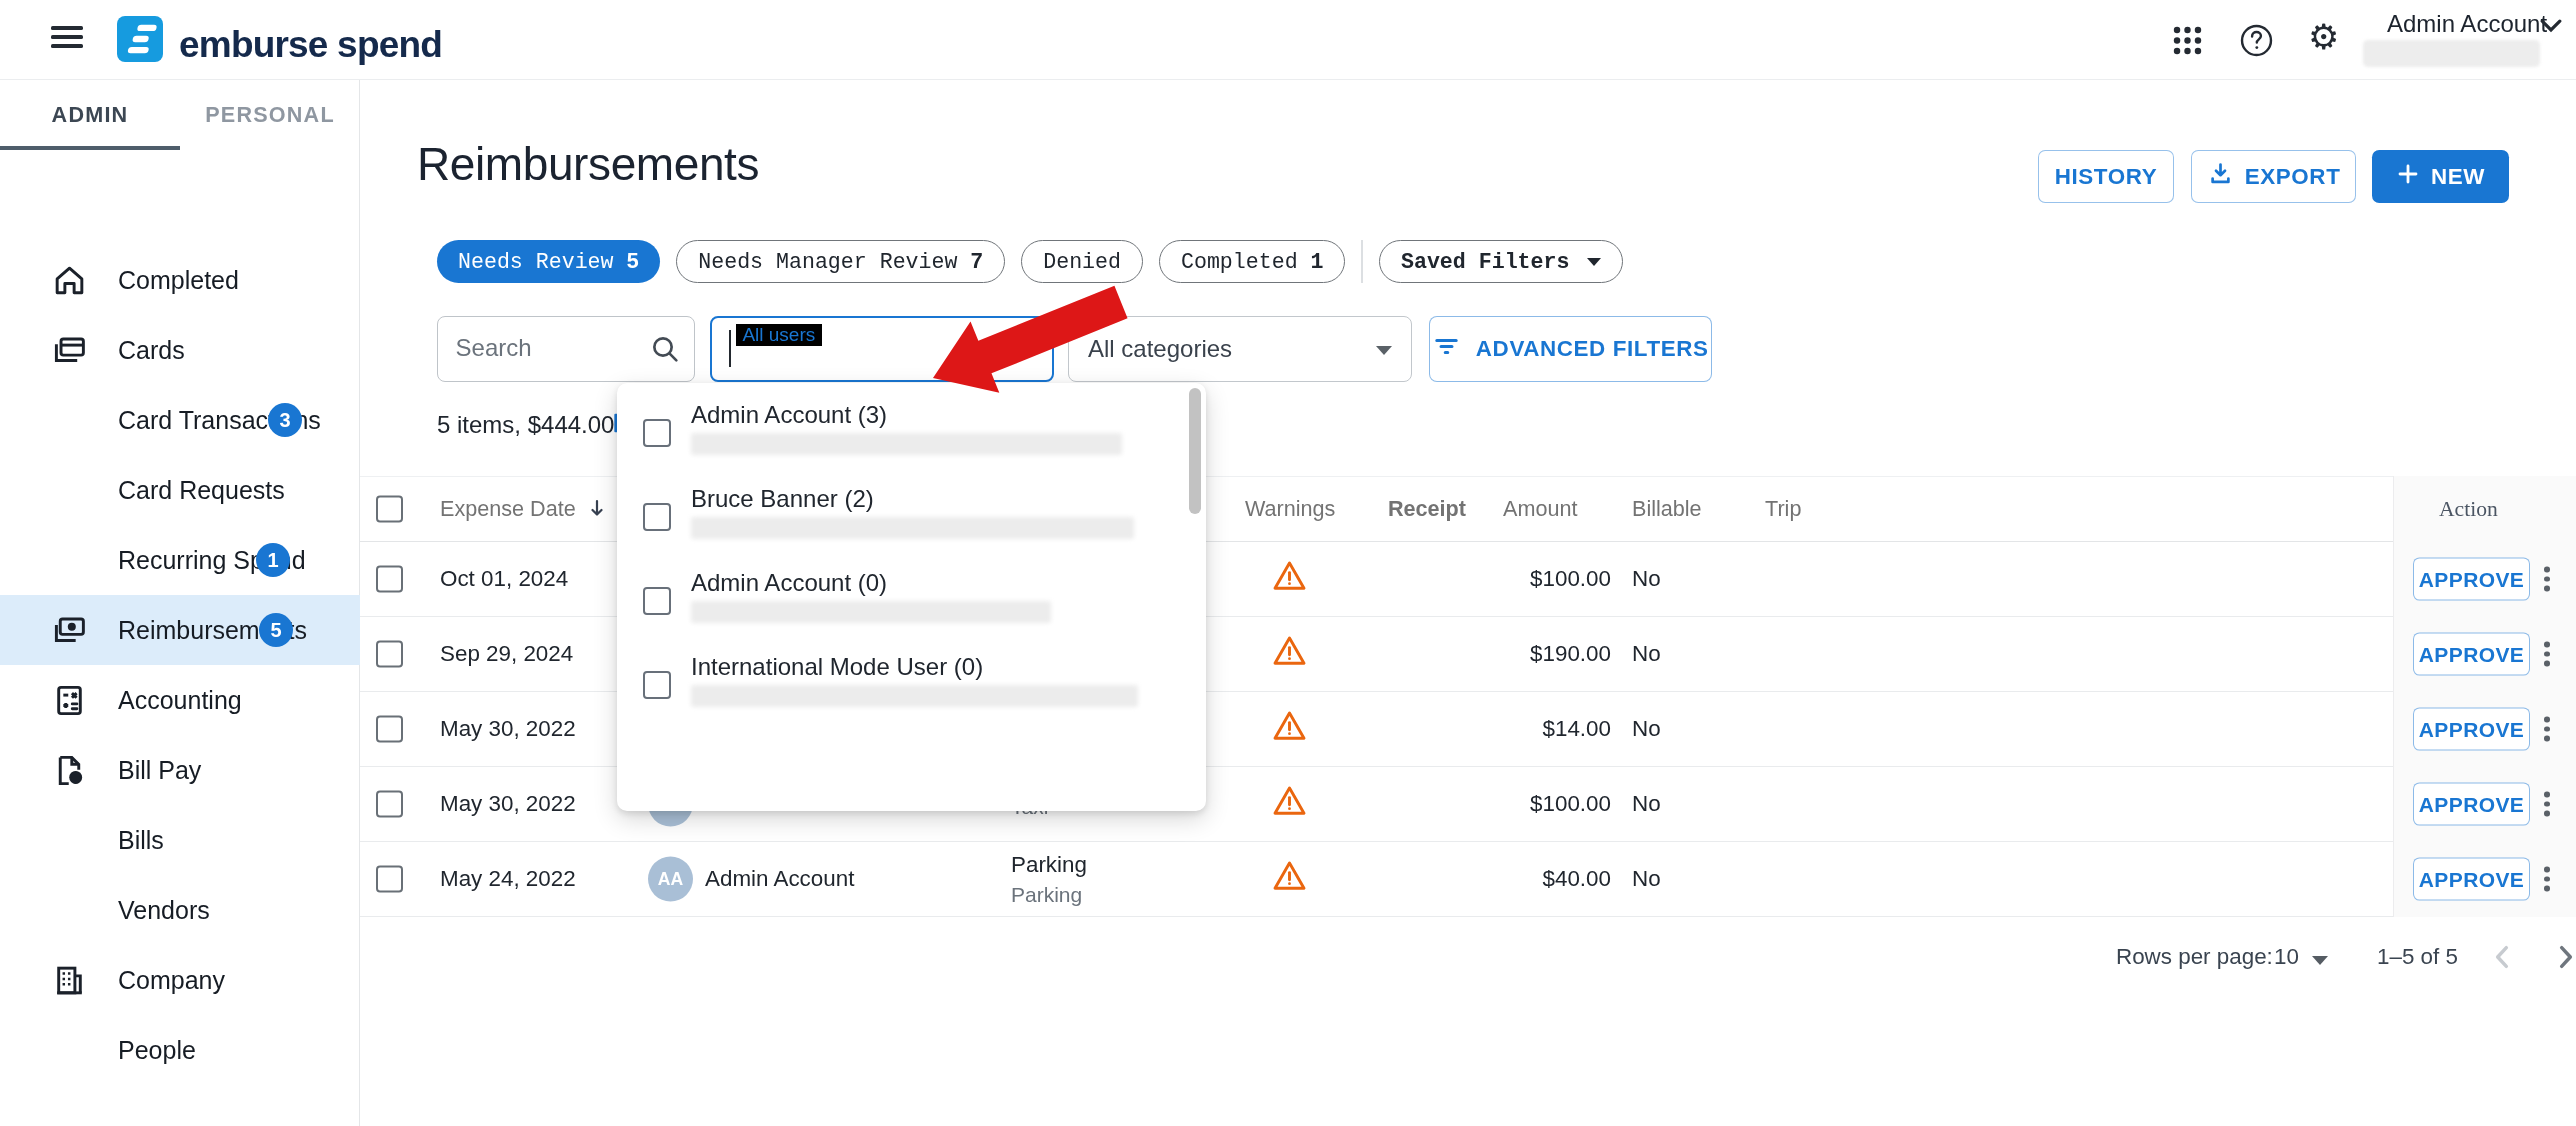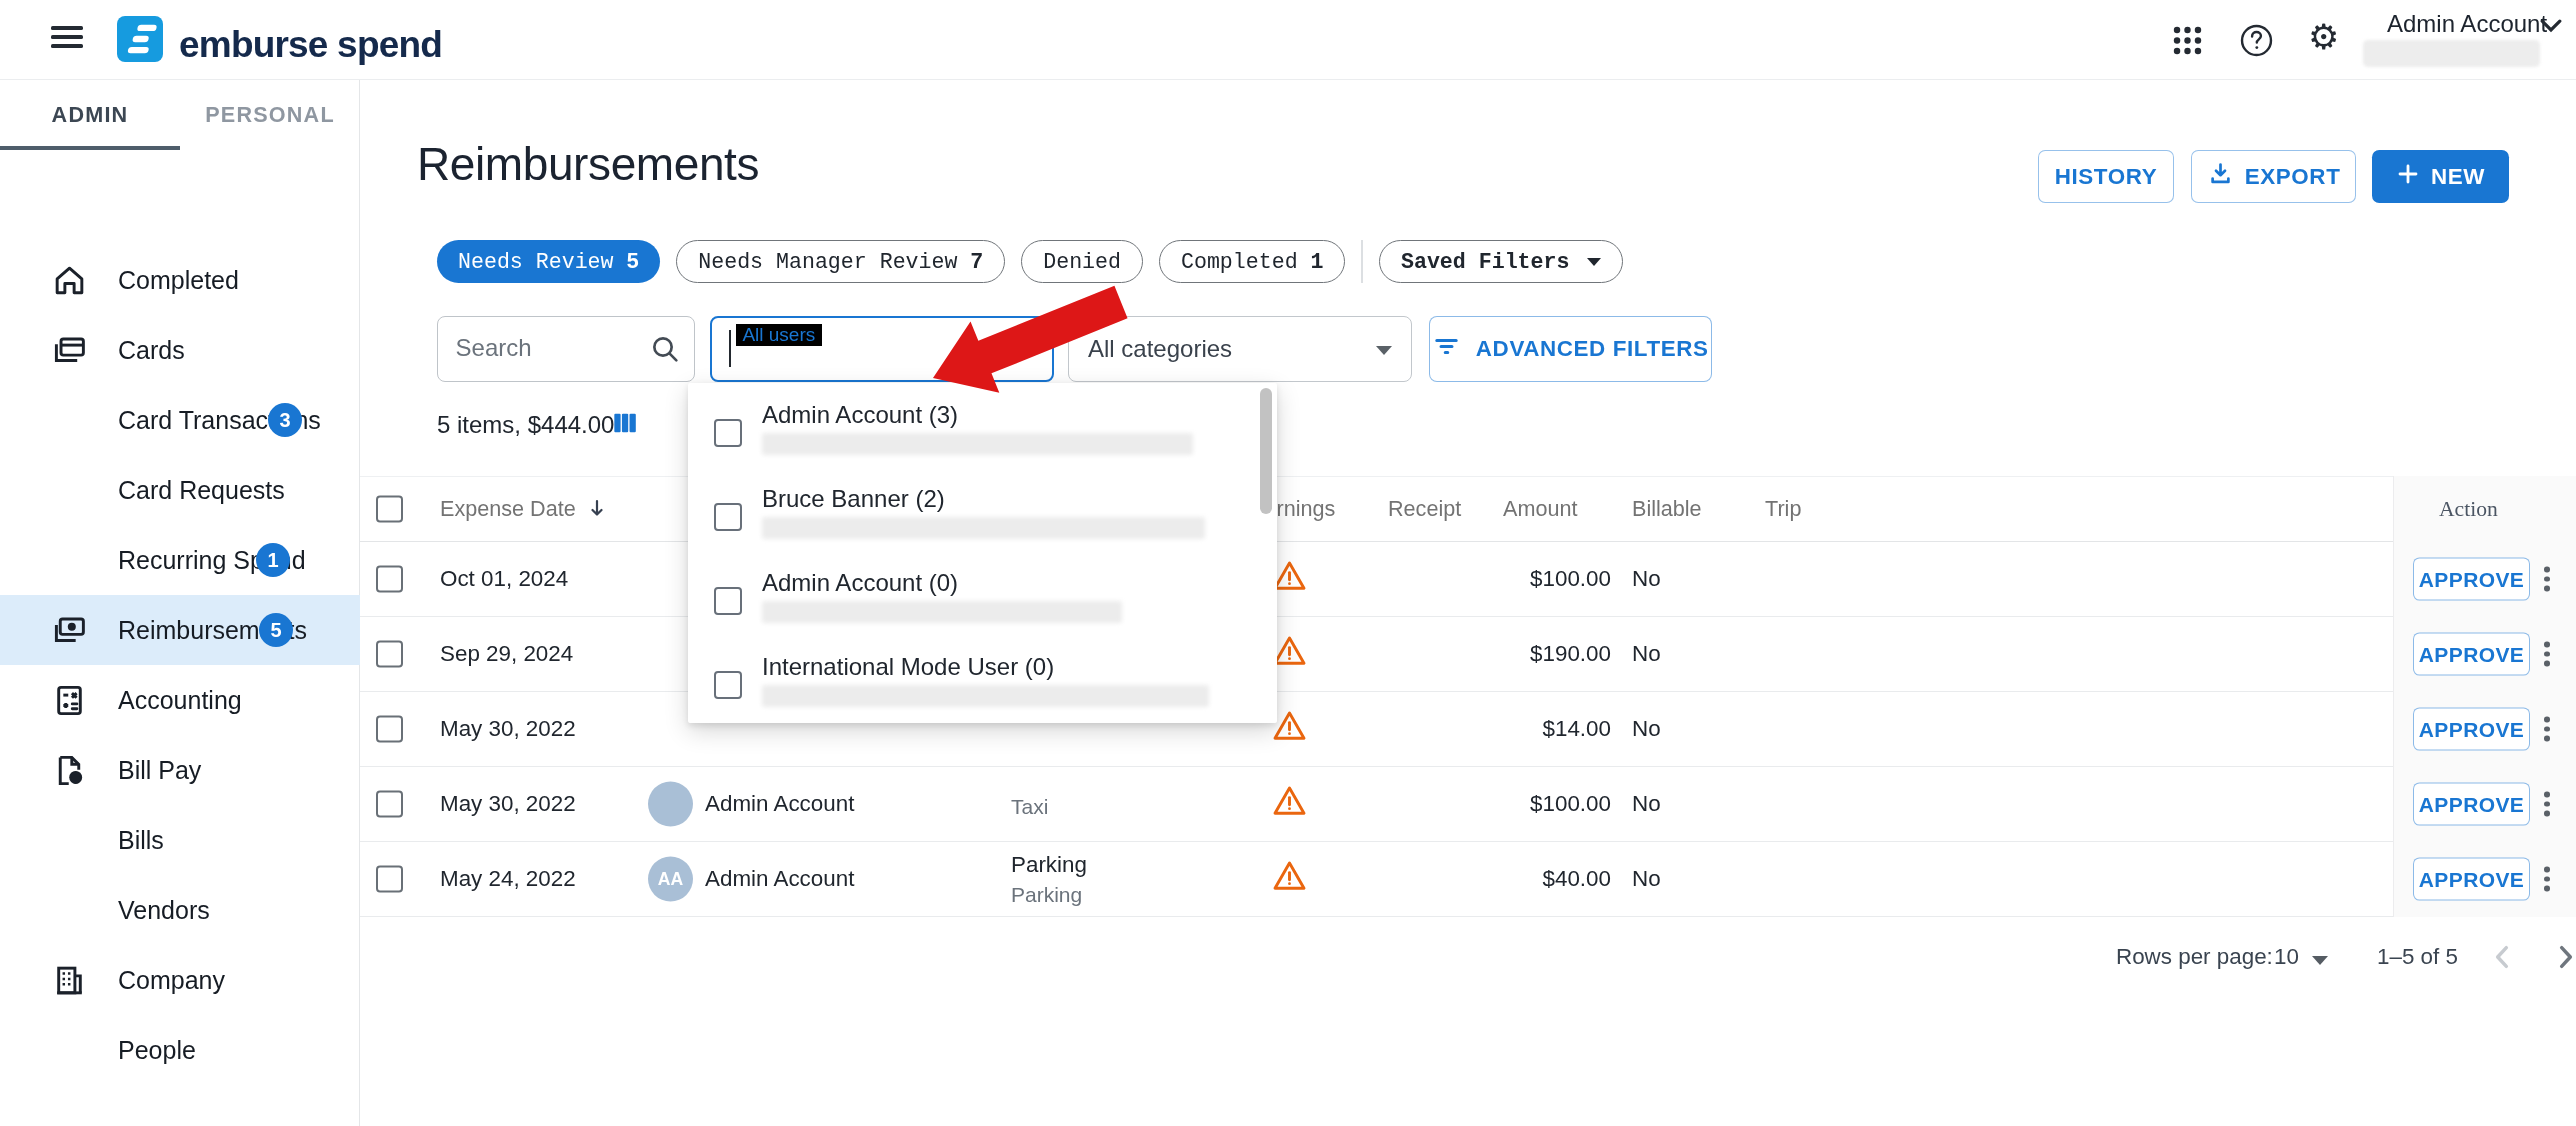--- a/index.html
+++ b/index.html
@@ -86,42 +86,42 @@
   .td { position:absolute; top:50%; transform:translateY(-50%); font-size:22.4px; color:#20262e; white-space:nowrap; }
   .cb { width:27px; height:27px; border:2.4px solid #697077; border-radius:4px; background:#fff; cursor:pointer; }
   .c-check { left:16px; }
   .c-date { left:80px; }
   .c-user-av { left:288px; }
   .c-user-nm { left:345px; }
   .c-merch { left:651px; }
   .c-warn { left:911px; }
   .c-amount { left:1139px; width:112px; text-align:right; }
   .c-amount-h { left:1143px; }
-  .c-receipt-h { left:1028px; }
+  .c-receipt-h { left:1028px;font-weight:bold; }
   .c-bill { left:1272px; }
   .c-trip-h { left:1405px; }
   .avatar { width:45px; height:45px; border-radius:50%; background:#a9bfd6; color:#fff; font-size:17.6px; font-weight:700;
     display:flex; align-items:center; justify-content:center; }
   .merch-cell .m1 { font-size:22.4px; color:#20262e; }
   .merch-cell .m2 { font-size:21px; color:#6b737c; margin-top:4.8px; }
   .sort-arrow { width:24px; height:24px; color:#374151; vertical-align:-4px; margin-left:9.6px; }
   .warn-icon { width:37px; height:37px; color:#ea660f; }
   
   #action-col { position:absolute; left:2033px; top:0; width:184px; height:441px; background:#fafafa;
     border-left:1.6px solid #ececee; z-index:2; }
   .approve-btn { position:absolute; left:19px; width:117px; height:43px; transform:translateY(-50%);
     border:1.6px solid rgba(25,118,210,0.5); border-radius:6.4px; background:#fff; color:#1976d2;
     font-size:21px; font-weight:700; letter-spacing:0.4px; display:flex; align-items:center; justify-content:center; cursor:pointer; }
   .kebab { position:absolute; left:150px; transform:translateY(-50%); cursor:pointer; }
   .kebab div { width:5.6px; height:5.6px; border-radius:50%; background:#5a6067; margin:4px 0; }
   .action-h { position:absolute; left:45px; top:33px; transform:translateY(-50%); font-size:21.6px; color:#4b5563;font-family:Liberation Serif, serif; }
 
   
-  #user-panel { position:absolute; left:688px; top:383px; width:589px; height:340px; background:#fff;
-    border-radius:2px; box-shadow:0 8px 24px rgba(0,0,0,0.16), 0 2.4px 6.4px rgba(0,0,0,0.10);
+  #user-panel { position:absolute; left:617px; top:383px; width:589px; height:428px; background:#fff;
+    border-radius:10px; box-shadow:0 8px 24px rgba(0,0,0,0.16), 0 2.4px 6.4px rgba(0,0,0,0.10);
     padding-top:13.6px; z-index:20; overflow:hidden; }
   .opt { position:relative; height:84px; cursor:pointer; }
   .opt-cb { position:absolute; left:26px; top:22.4px; width:28px; height:28px; border:2.4px solid #68707a; border-radius:4px; background:#fff; }
   .opt-name { position:absolute; left:74px; top:4.8px; font-size:24px; color:#20262e; white-space:nowrap; }
   .opt-bar { position:absolute; left:74px; top:36px; height:22.4px; background:#ececec; border-radius:2.4px; filter:blur(2px); }
   .panel-scrollbar { position:absolute; right:4.8px; top:4.8px; width:12px; height:126px; background:#c2c2c2; border-radius:6.4px; }
 
   
   #anno-arrow { position:absolute; left:925px; top:278px; z-index:40; pointer-events:none; }
 

